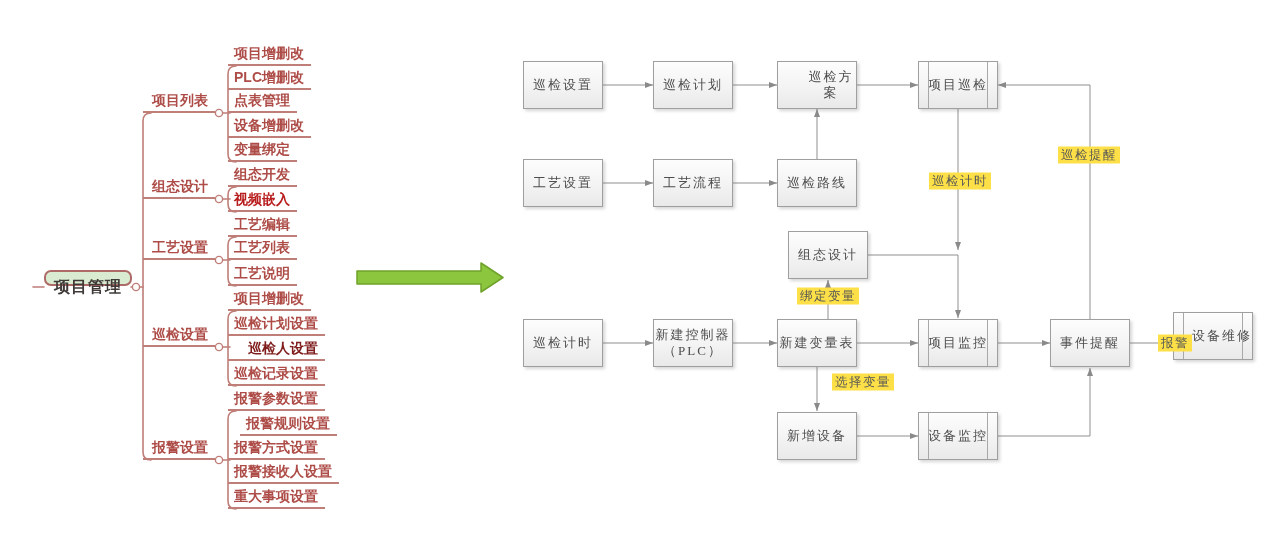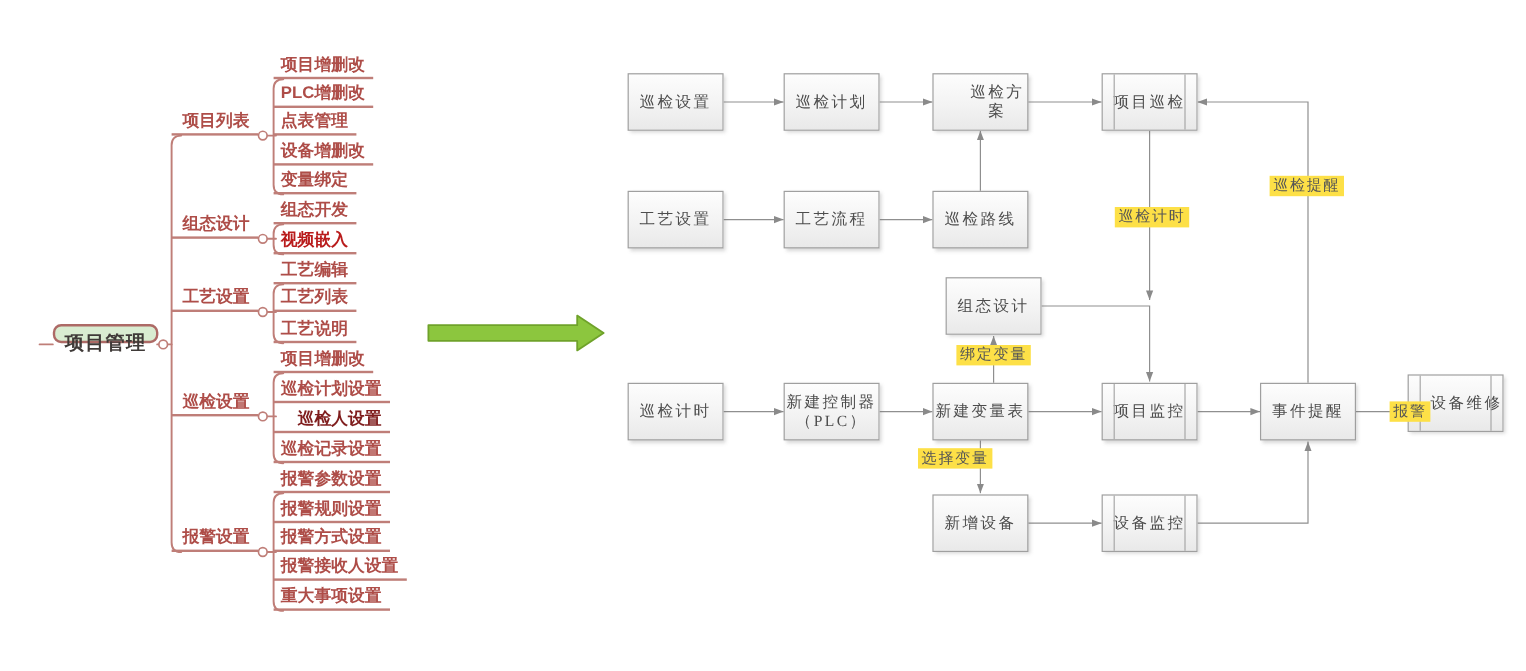--- a/index.html
+++ b/index.html
@@ -106,21 +106,21 @@
       <div class="mm-leaf" style="top: 216px; color: rgb(174, 77, 72); border-bottom-color: rgb(191, 126, 120);">工艺编辑</div>
       <div class="mm-leaf" style="top: 239px; color: rgb(174, 77, 72); border-bottom-color: rgb(191, 126, 120);">工艺列表</div>
       <div class="mm-leaf" style="top: 265px; color: rgb(174, 77, 72); border-bottom-color: rgb(191, 126, 120);">工艺说明</div>
       <div class="mm-branch" style="top: 326px; color: rgb(174, 77, 72); border-bottom-color: rgb(191, 126, 120);">巡检设置</div>
       <div class="mm-leaf" style="top: 290px; color: rgb(174, 77, 72); border-bottom-color: rgb(191, 126, 120);">项目增删改</div>
       <div class="mm-leaf" style="top: 315px; color: rgb(174, 77, 72); border-bottom-color: rgb(191, 126, 120);">巡检计划设置</div>
       <div class="mm-leaf" style="top: 340px; color: #7f1d1d; border-bottom-color: rgb(191, 126, 120); padding-left: 20px;">巡检人设置</div>
       <div class="mm-leaf" style="top: 365px; color: rgb(174, 77, 72); border-bottom-color: rgb(191, 126, 120);">巡检记录设置</div>
       <div class="mm-branch" style="top: 439px; color: rgb(174, 77, 72); border-bottom-color: rgb(191, 126, 120);">报警设置</div>
       <div class="mm-leaf" style="top: 390px; color: rgb(174, 77, 72); border-bottom-color: rgb(191, 126, 120);">报警参数设置</div>
-      <div class="mm-leaf" style="top: 415px; color: rgb(174, 77, 72); border-bottom-color: rgb(191, 126, 120);">报警规则设置</div>
+      <div class="mm-leaf" style="top: 415px; color: rgb(174, 77, 72); border-bottom-color: rgb(191, 126, 120); margin-left: 12px;">报警规则设置</div>
       <div class="mm-leaf" style="top: 439px; color: rgb(174, 77, 72); border-bottom-color: rgb(191, 126, 120);">报警方式设置</div>
       <div class="mm-leaf" style="top: 463px; color: rgb(174, 77, 72); border-bottom-color: rgb(191, 126, 120);">报警接收人设置</div>
       <div class="mm-leaf" style="top: 488px; color: rgb(174, 77, 72); border-bottom-color: rgb(191, 126, 120);">重大事项设置</div>
     </div>
 
   <div id="flowchart">
       <div class="fbox" style="left: 523px; top: 61px; color: rgb(77, 77, 77);">
         <span>巡检设置</span>
       </div>
       <div class="fbox" style="left: 653px; top: 61px; color: rgb(77, 77, 77);">
@@ -165,17 +165,17 @@
       </div>
       <div class="fbox" style="left: 777px; top: 412px; color: rgb(77, 77, 77);">
         <span>新增设备</span>
       </div>
       <div class="fbox pp" style="left: 918px; top: 412px; color: rgb(77, 77, 77);">
         <span>设备监控</span>
       </div>
       <div class="fc-label" style="left: 960px; top: 181px;">巡检计时</div>
       <div class="fc-label" style="left: 1089px; top: 155px;">巡检提醒</div>
       <div class="fc-label" style="left: 828px; top: 296px;">绑定变量</div>
-      <div class="fc-label" style="left: 796px; top: 382px;">选择变量</div>
+      <div class="fc-label" style="left: 863px; top: 382px;">选择变量</div>
       <div class="fc-label" style="left: 1151px; top: 343px; margin-left: 24px;">报警</div>
     </div>
 
 </div>
 
 </body></html>

